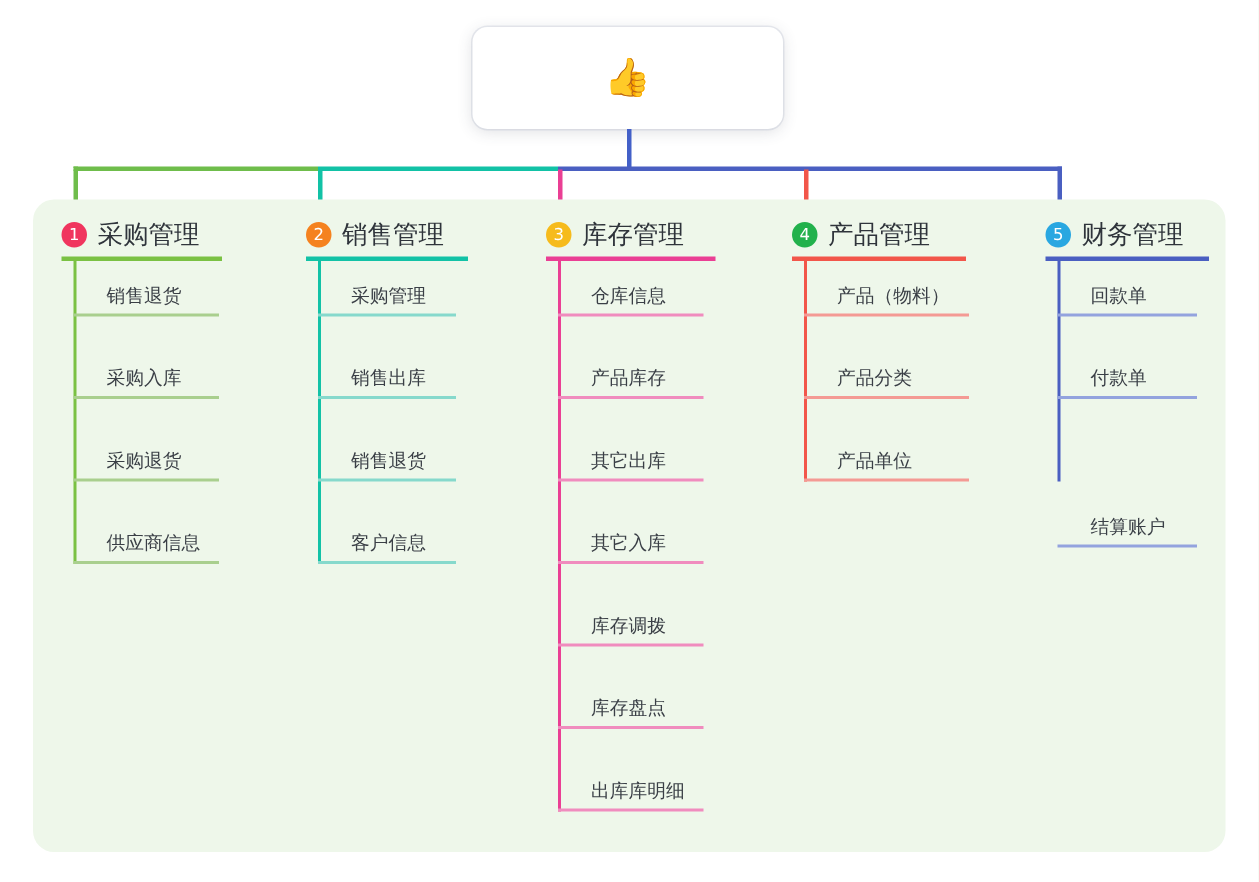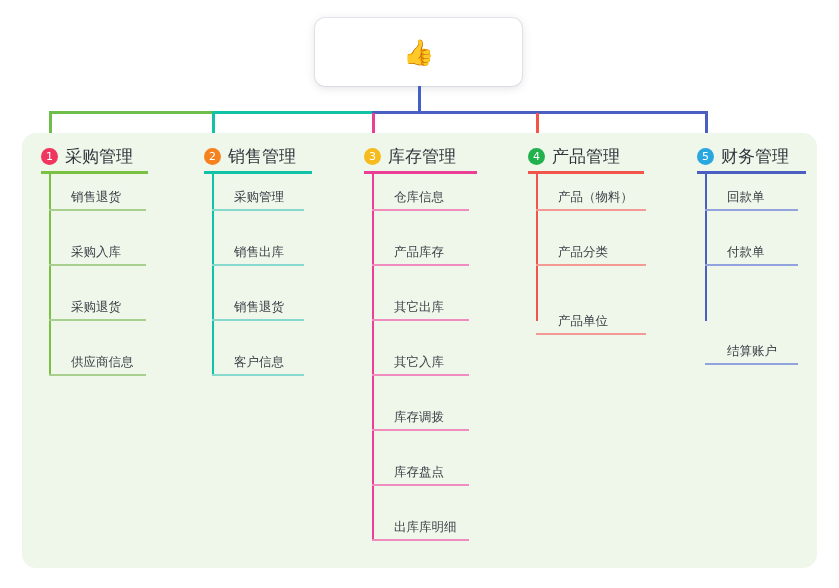--- a/index.html
+++ b/index.html
@@ -170,21 +170,21 @@
           <div class="head-rule" style="width: 116px; background: rgb(242, 86, 74);"></div>
           <div class="spine" style="height: 147px; background: rgb(242, 86, 74);"></div>
           <div class="leaf" style="top: 52px; width: 110px; height: 26px;">
             <span class="leaf-label">产品（物料）</span>
             <div class="leaf-rule" style="width: 110px; background: rgb(244, 154, 148);"></div>
           </div>
           <div class="leaf" style="top: 107px; width: 110px; height: 26px;">
             <span class="leaf-label">产品分类</span>
             <div class="leaf-rule" style="width: 110px; background: rgb(244, 154, 148);"></div>
           </div>
-          <div class="leaf" style="top: 176px; width: 110px; height: 26px; font-family: Liberation Mono, monospace;">
+          <div class="leaf" style="top: 162px; width: 110px; height: 26px; font-family: Liberation Mono, monospace;">
             <span class="leaf-label">产品单位</span>
             <div class="leaf-rule" style="width: 110px; background: rgb(244, 154, 148);"></div>
           </div>
         </div>
         <div class="col" style="left: 675px;">
           <div class="col-head">
             <span class="badge" style="background: rgb(41, 167, 225);">5</span>
             <span class="col-title">财务管理</span>
           </div>
           <div class="head-rule" style="width: 109px; background: rgb(74, 95, 193);"></div>

